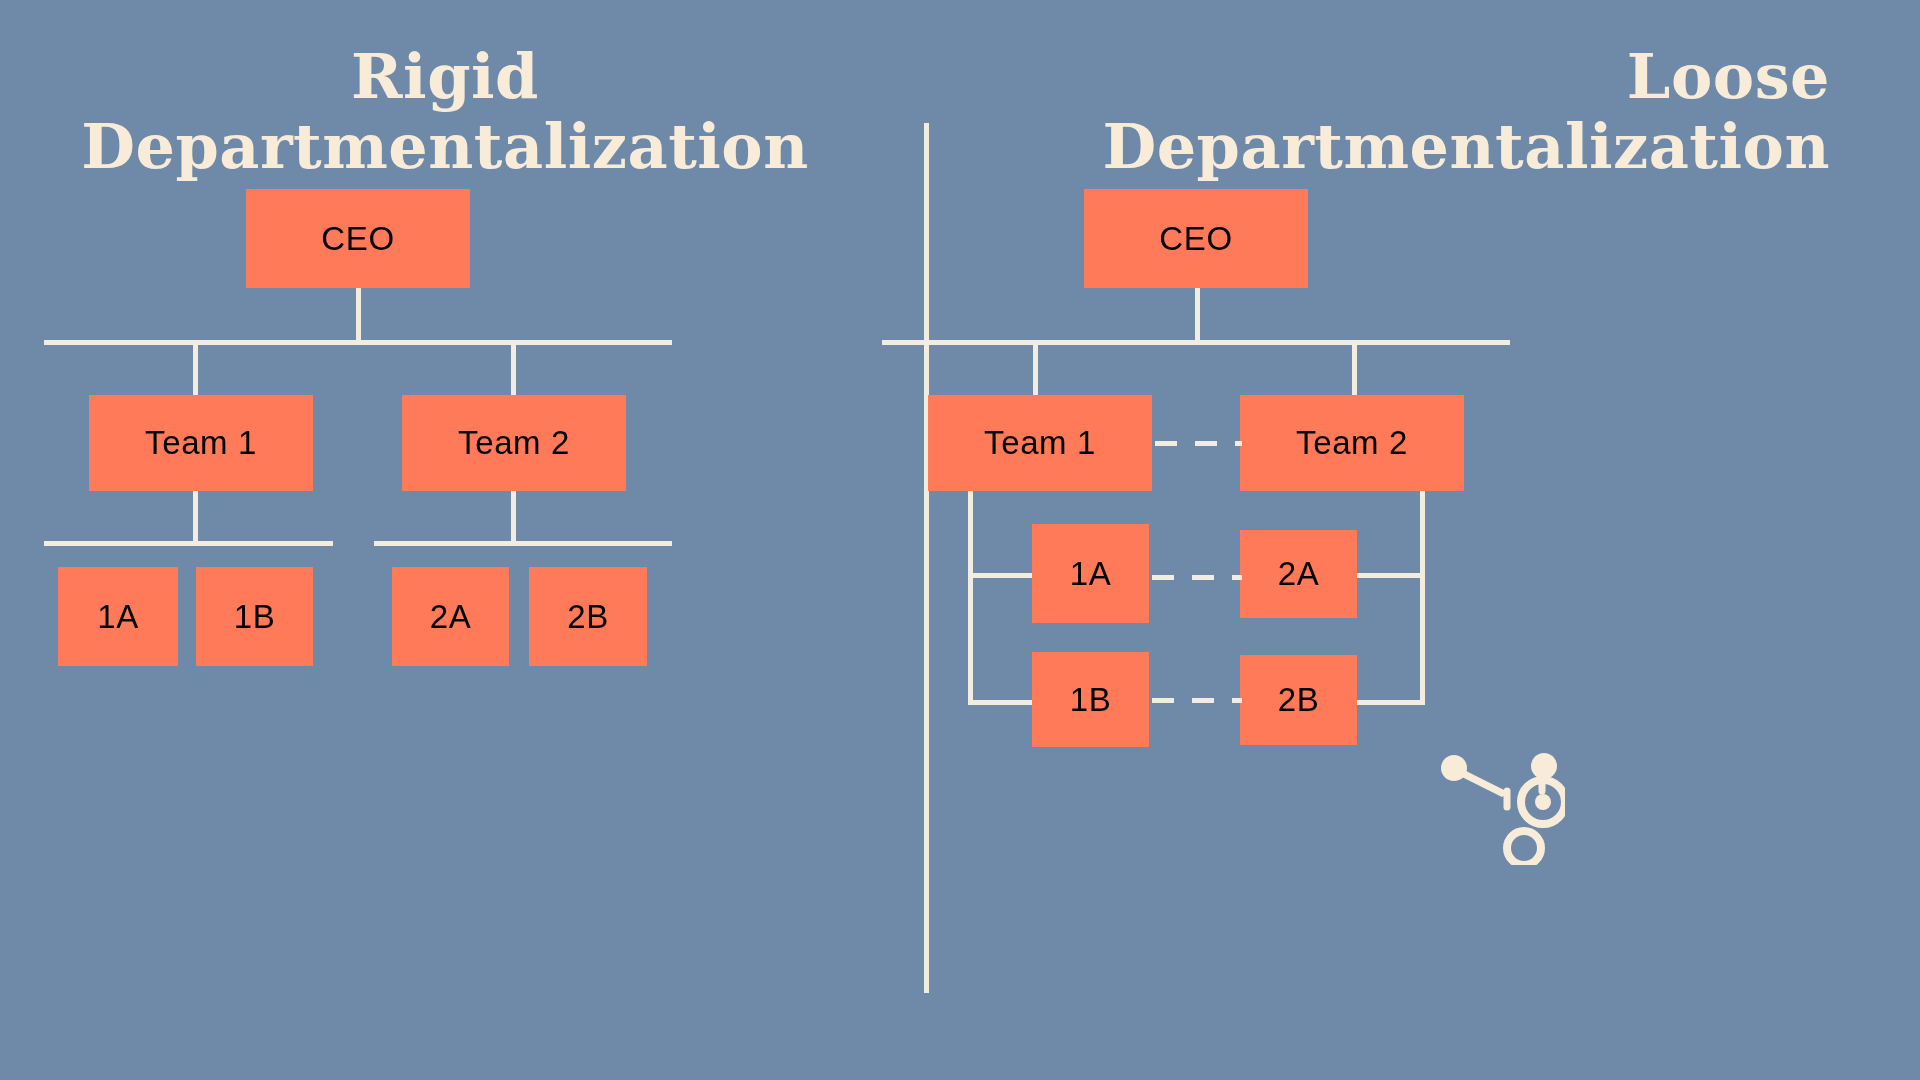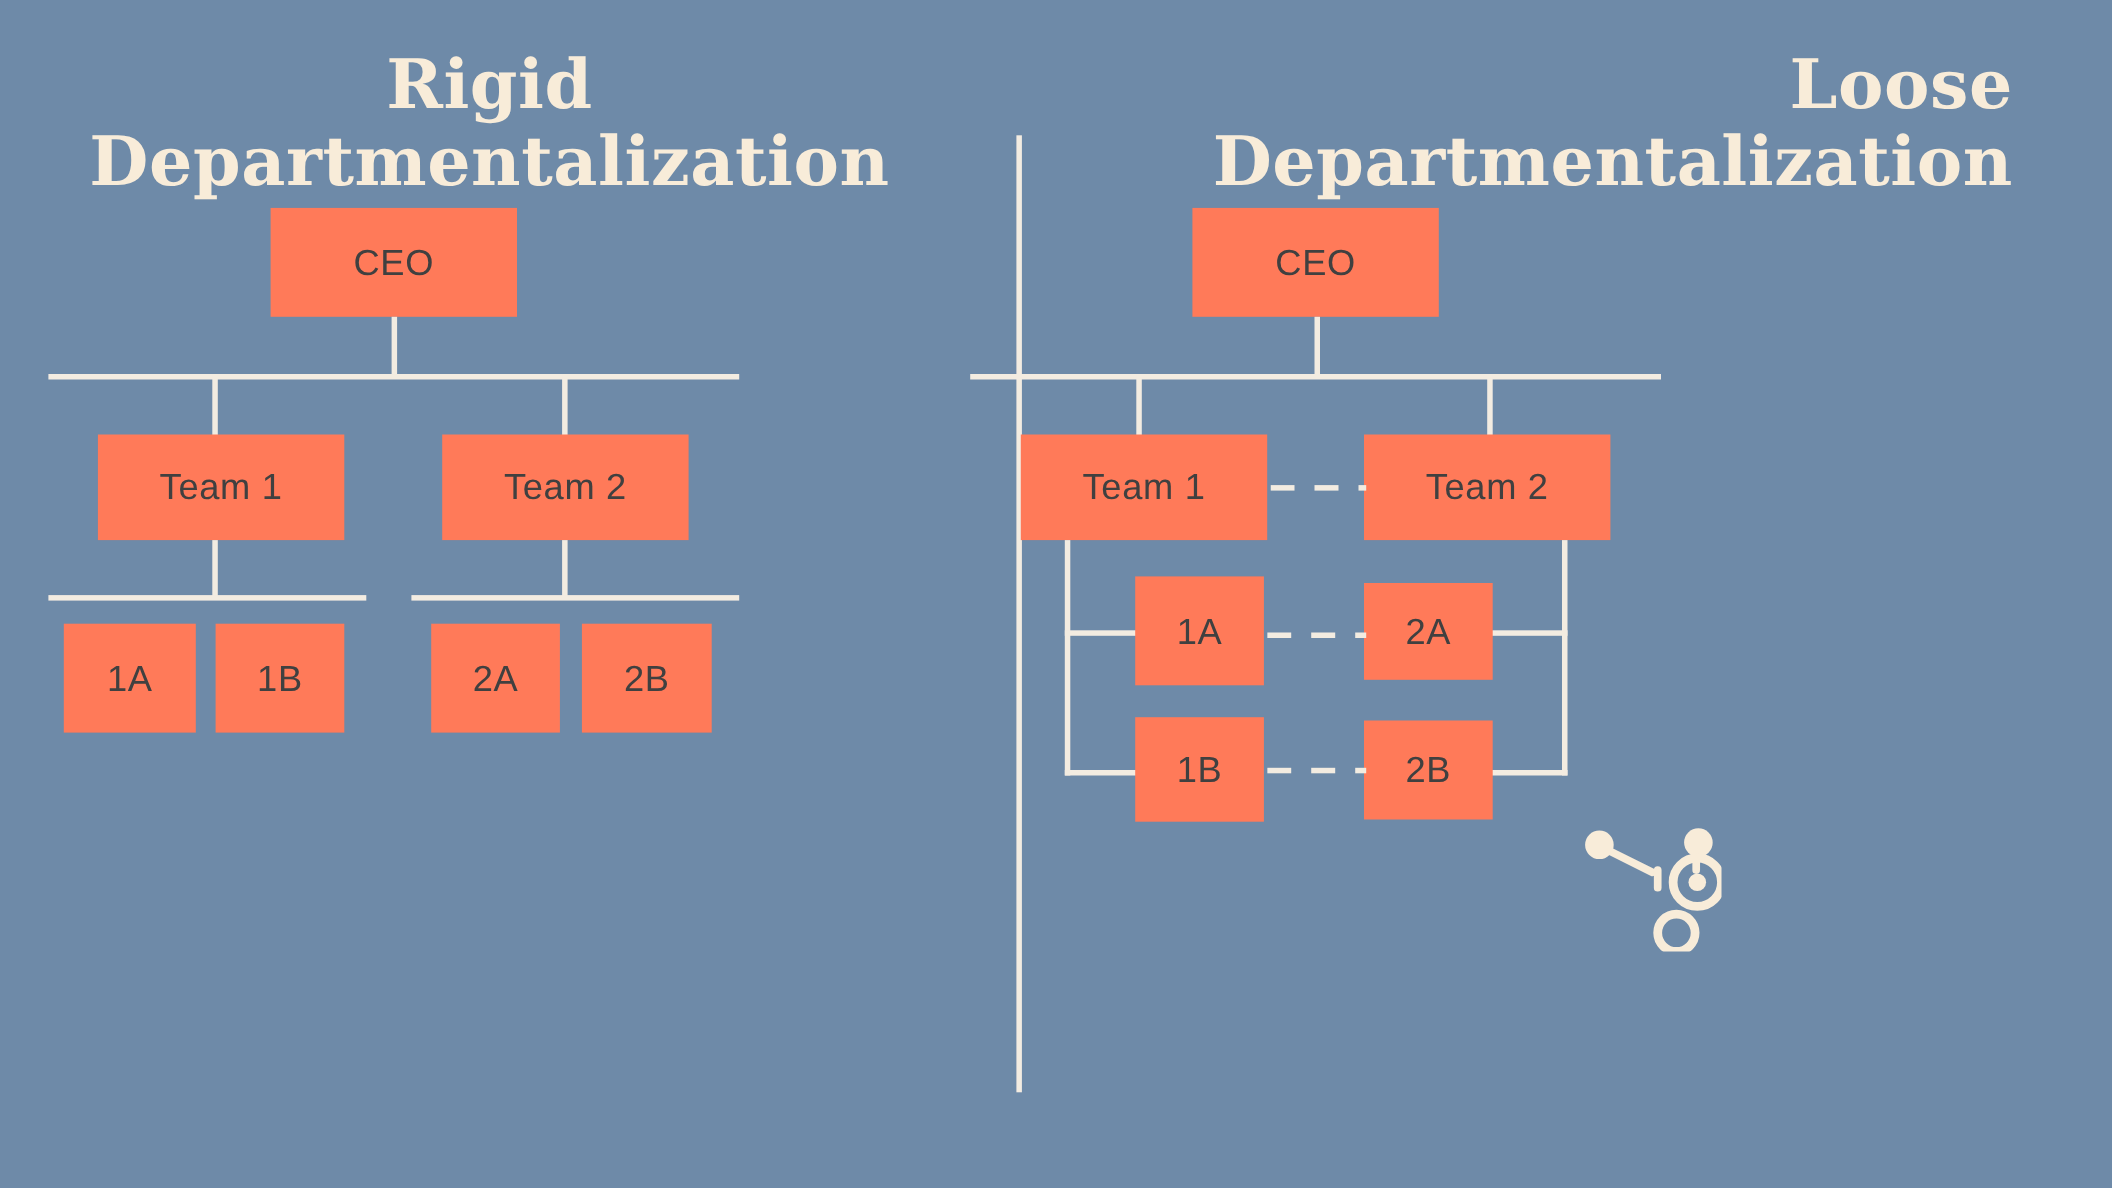--- a/index.html
+++ b/index.html
@@ -38,21 +38,21 @@
     top: 123px;
     width: 5px;
     height: 870px;
     background: #f3ece1;
   }
 
   
   .node {
     position: absolute;
     background: #ff7a59;
-    color: #404040;
+    color: #000000;
     display: flex;
     align-items: center;
     justify-content: center;
     font-size: 33px;
     font-family: "Liberation Sans", sans-serif;
     font-weight: 400;
     letter-spacing: 0.6px;
     box-sizing: border-box;
   }
   .node.small { font-size: 33px; }

